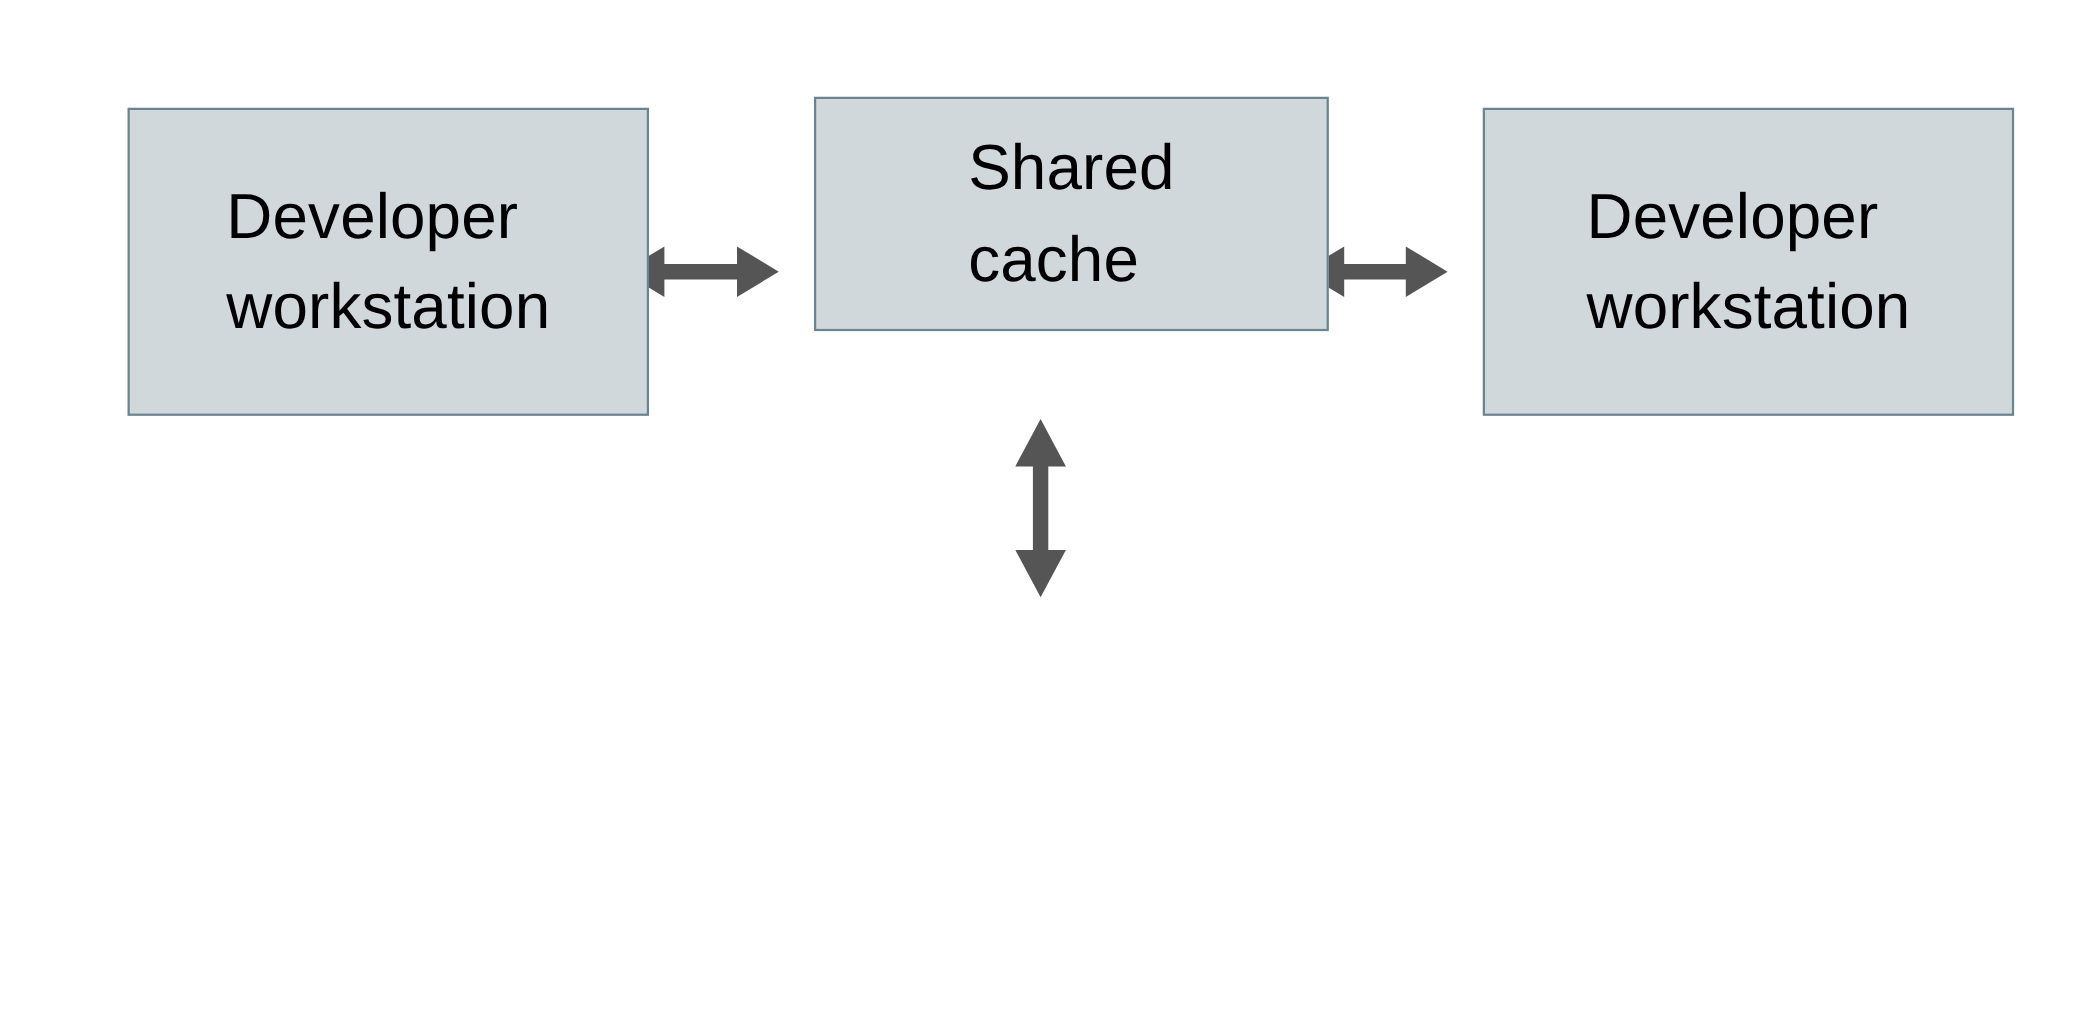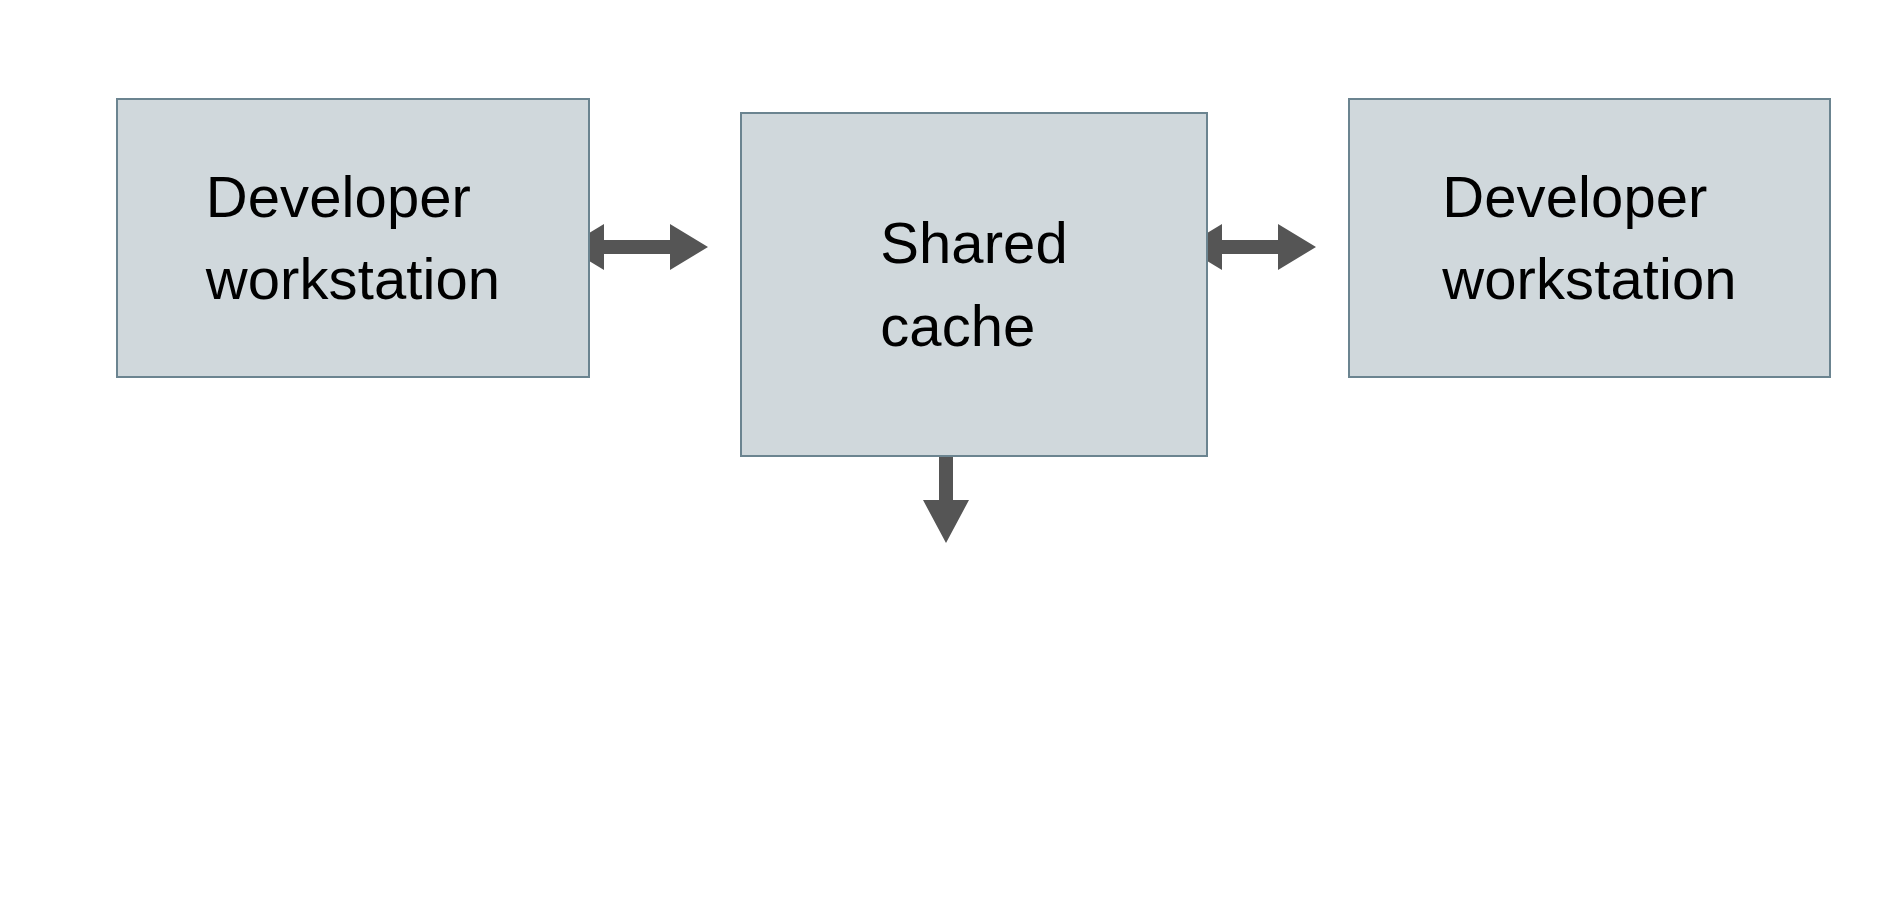--- a/index.html
+++ b/index.html
@@ -34,21 +34,21 @@
     color: #000000;
     font-size: 58px;
     line-height: 1.42;
     font-weight: 400;
     letter-spacing: 0.1px;
     white-space: pre-line;
     padding: 0 6px;
   }
   
   #node-dev-left  { left: 88px;   top: 98px;  width: 474px; height: 280px; }
-  #node-cache     { left: 712px;  top: 112px;  width: 468px; height: 345px; }
+  #node-cache     { left: 712px;  top: 88px;  width: 468px; height: 213px; }
   #node-dev-right { left: 1320px; top: 98px;  width: 483px; height: 280px; }
   #node-ci        { left: 712px;  top: 547px; width: 468px; height: 275px; }
 
   
   #connector-layer {
     position: absolute;
     left: 0;
     top: 0;
     width: 1900px;
     height: 922px;

